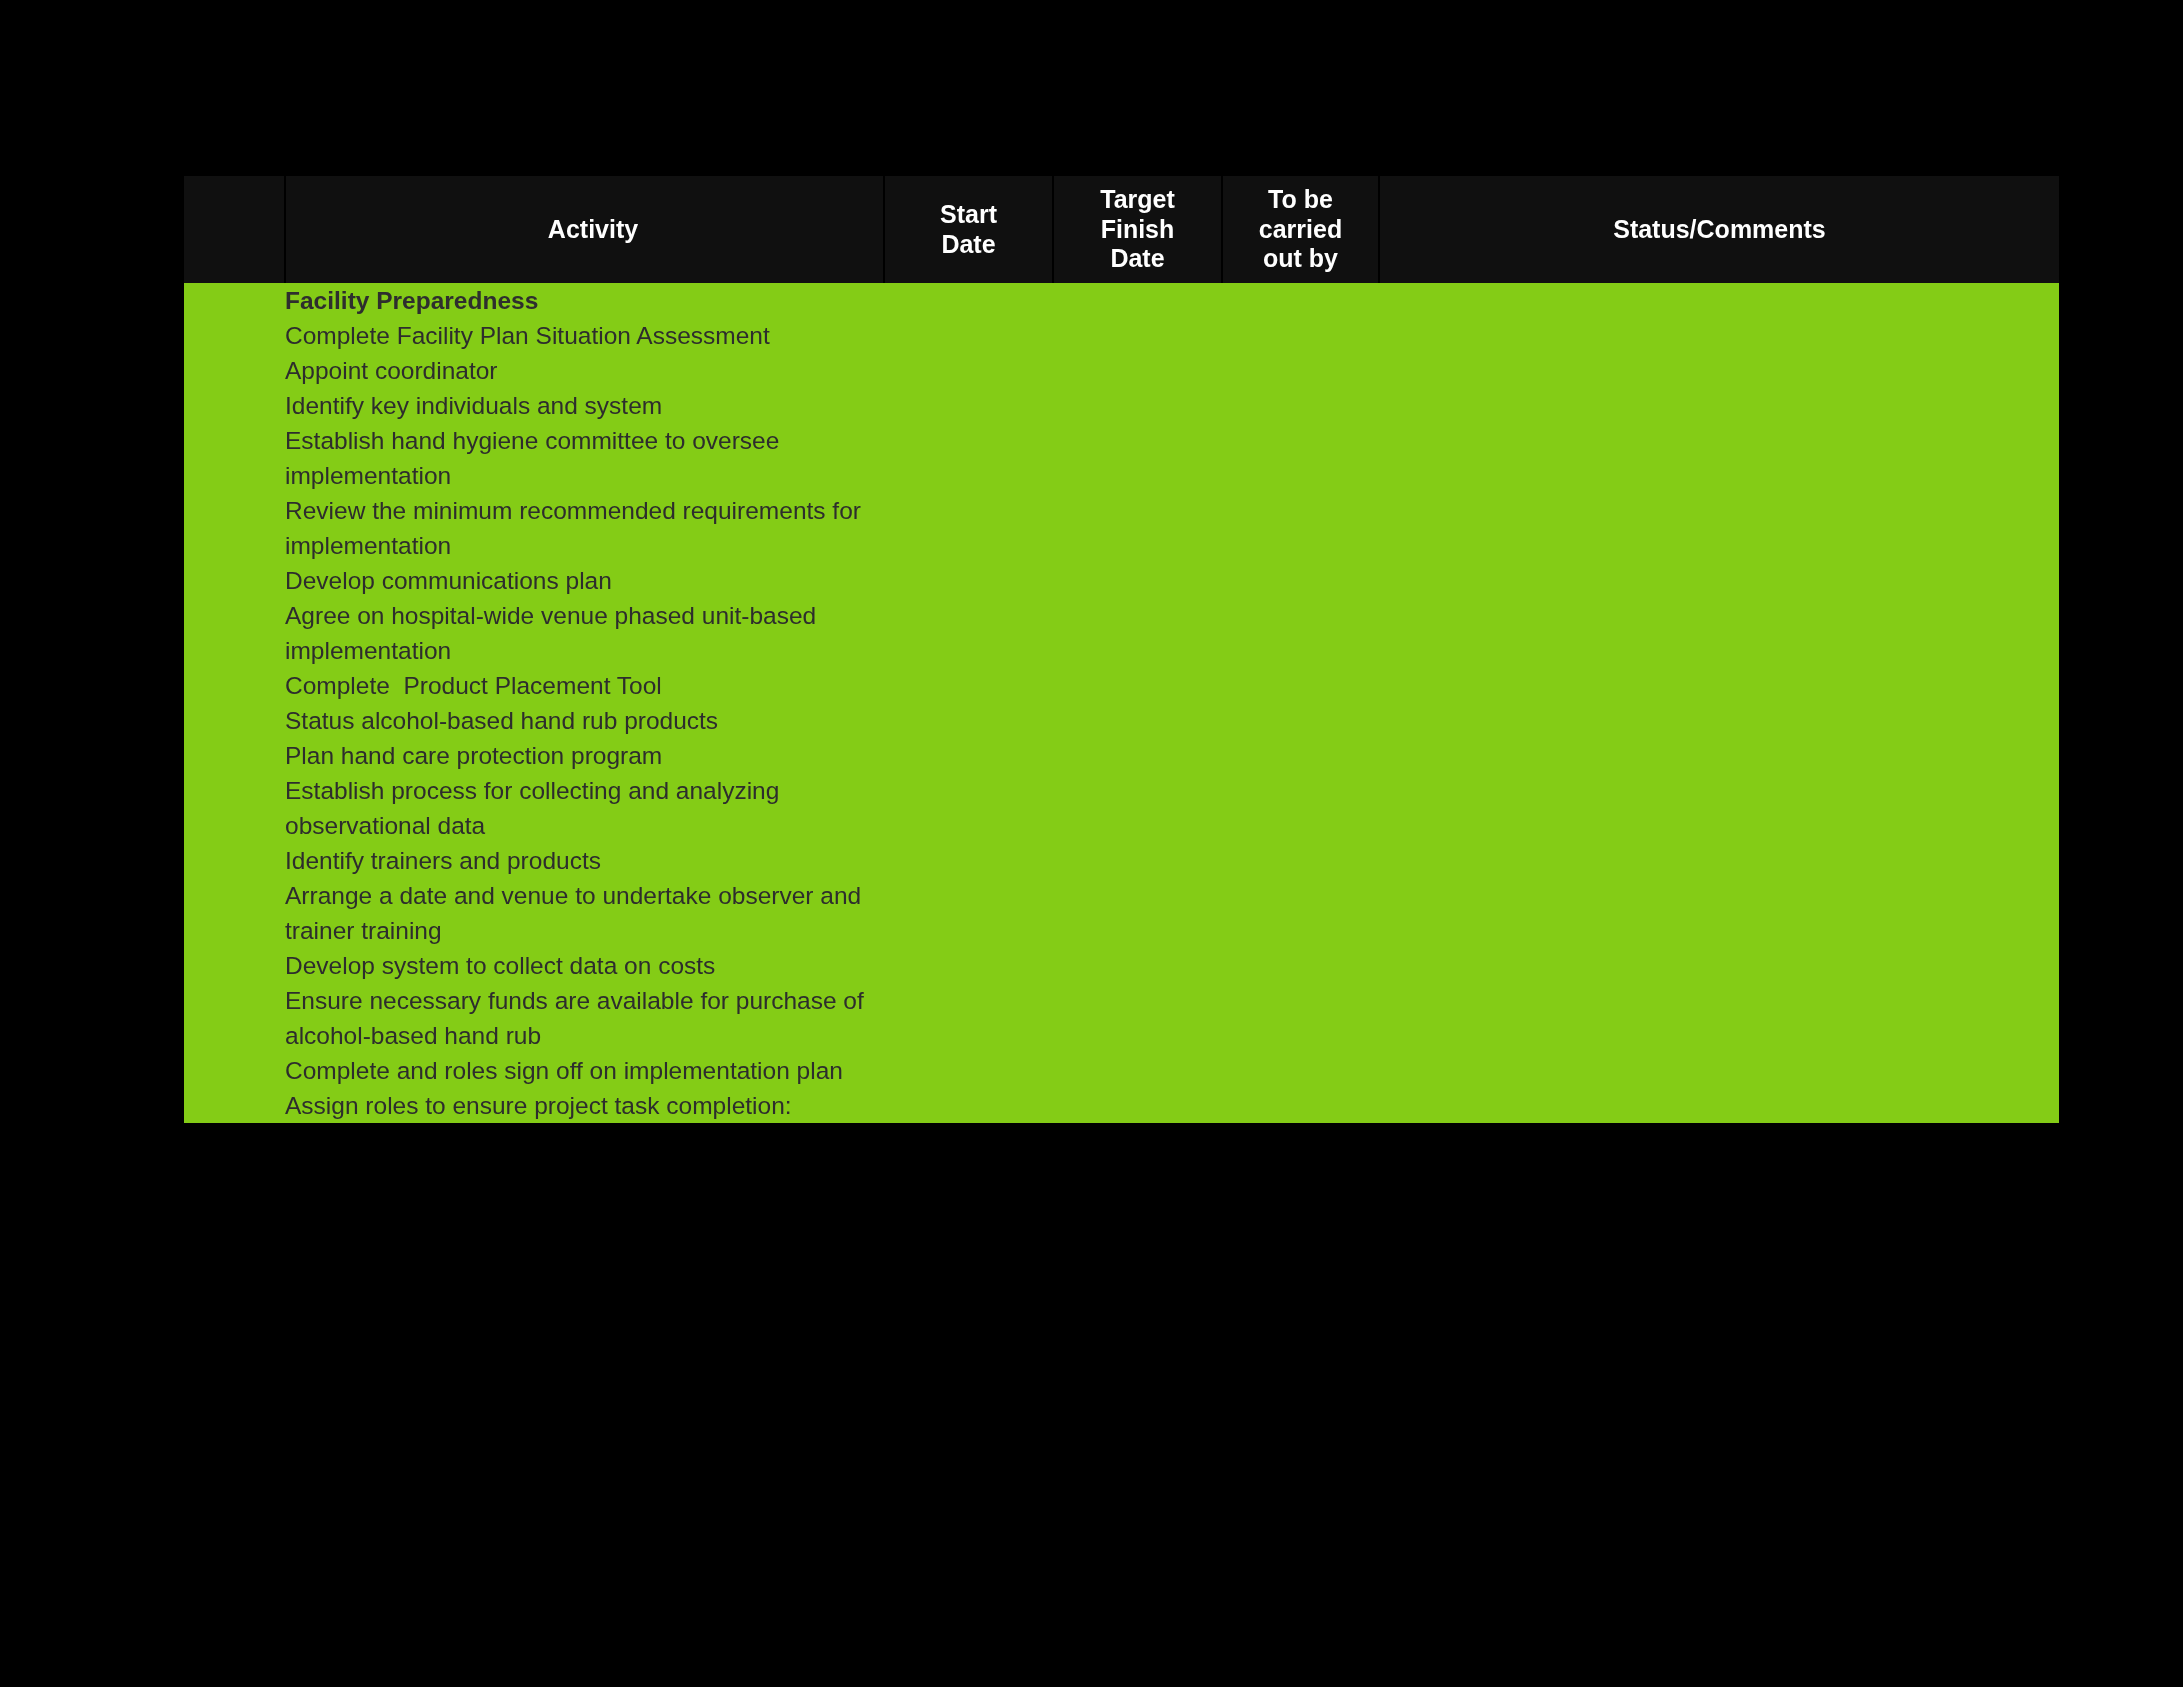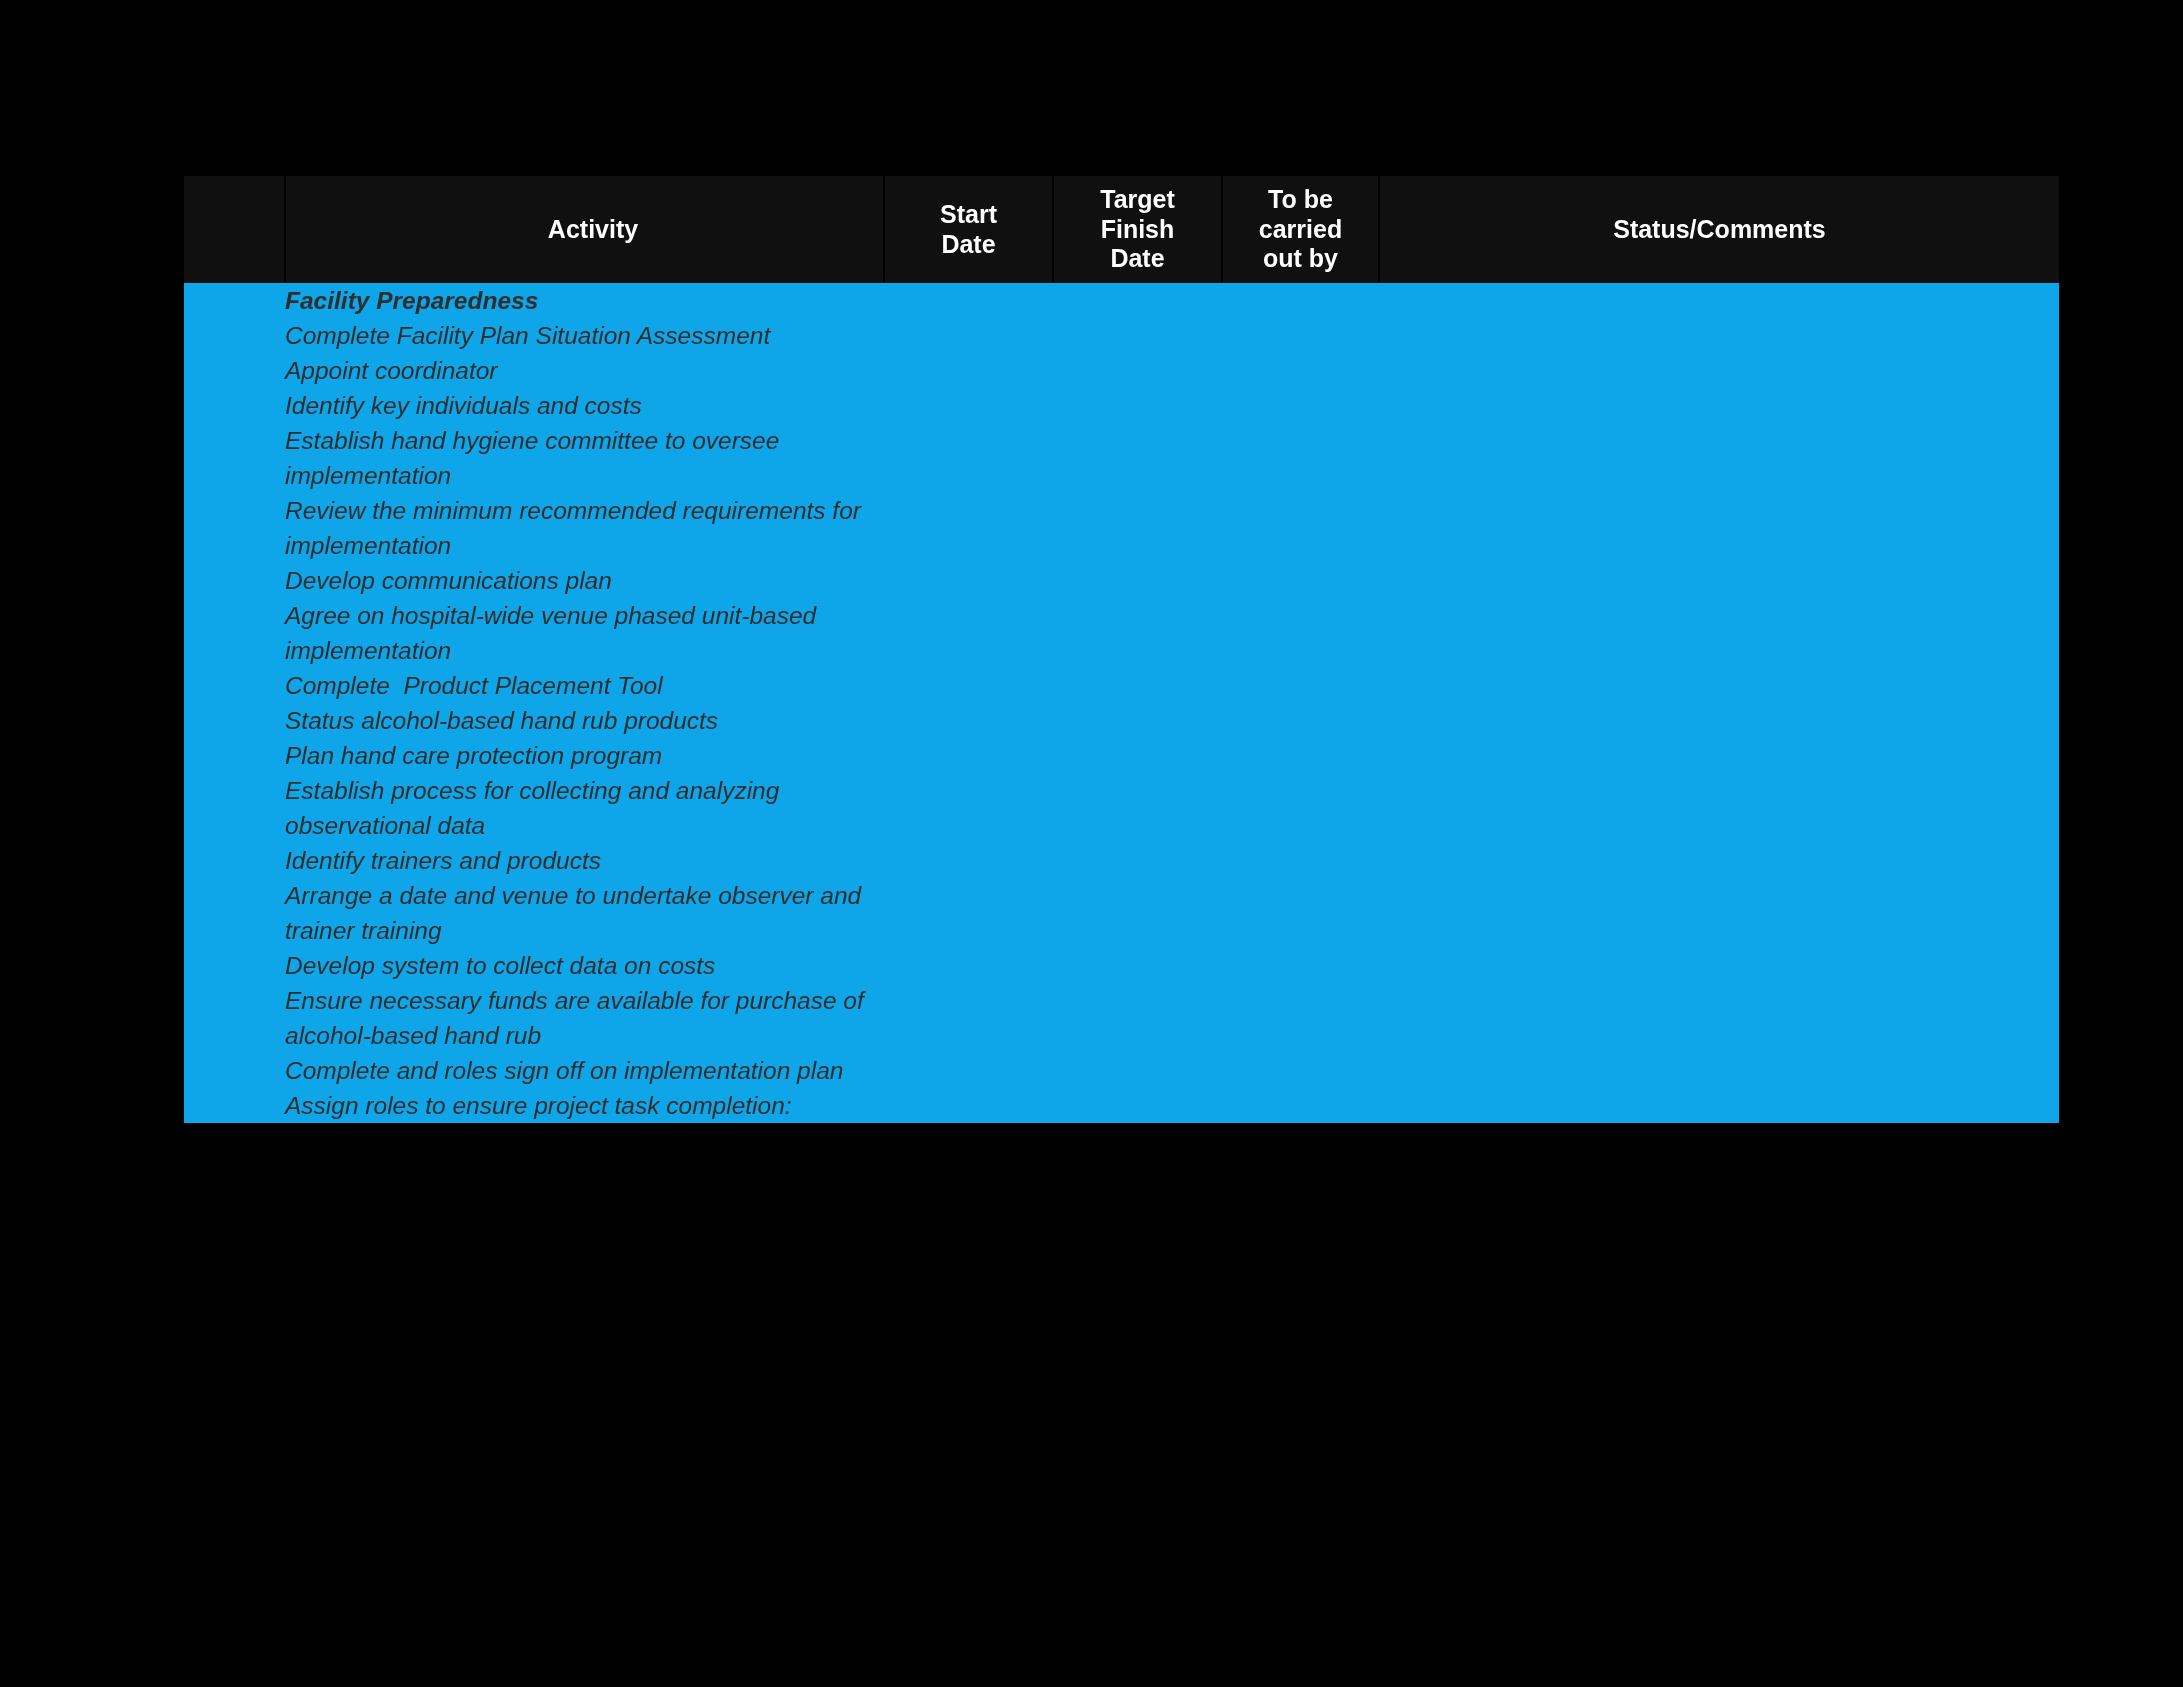--- a/index.html
+++ b/index.html
@@ -51,25 +51,24 @@
     box-sizing: border-box;
   }
   .plan-table thead th:last-child { border-right: 0; }
 
   .th-marker   { }
   .th-activity { text-align: center;   padding-left: 17px !important; }
   .th-center   { text-align: center; }
 
   
   .plan-table tbody td {
-    background: #0ea5e9;
+    background: #84cc16;
     padding: 0;
     vertical-align: top;
     border: 0;
-    font-style: italic;
   }
 
   .activity-cell {
     padding: 5.3px 0 0 17px;
   }
 
   .activity-list {
     margin: 0;
     padding: 0;
     list-style: none;
@@ -132,21 +131,21 @@
     </thead>
 
     <tbody>
       <tr>
         <td></td>
         <td class="activity-cell">
           <ul class="activity-list" id="activity-list">
               <li class="section-heading">Facility Preparedness</li>
               <li>Complete Facility Plan Situation Assessment</li>
               <li>Appoint coordinator</li>
-              <li>Identify key individuals and costs</li>
+              <li>Identify key individuals and system</li>
               <li>Establish hand hygiene committee to oversee implementation</li>
               <li>Review the minimum recommended requirements for implementation</li>
               <li>Develop communications plan</li>
               <li>Agree on hospital-wide venue phased unit-based implementation</li>
               <li>Complete  Product Placement Tool</li>
               <li>Status alcohol-based hand rub products</li>
               <li>Plan hand care protection program</li>
               <li>Establish process for collecting and analyzing observational data</li>
               <li>Identify trainers and products</li>
               <li>Arrange a date and venue to undertake observer and trainer training</li>

